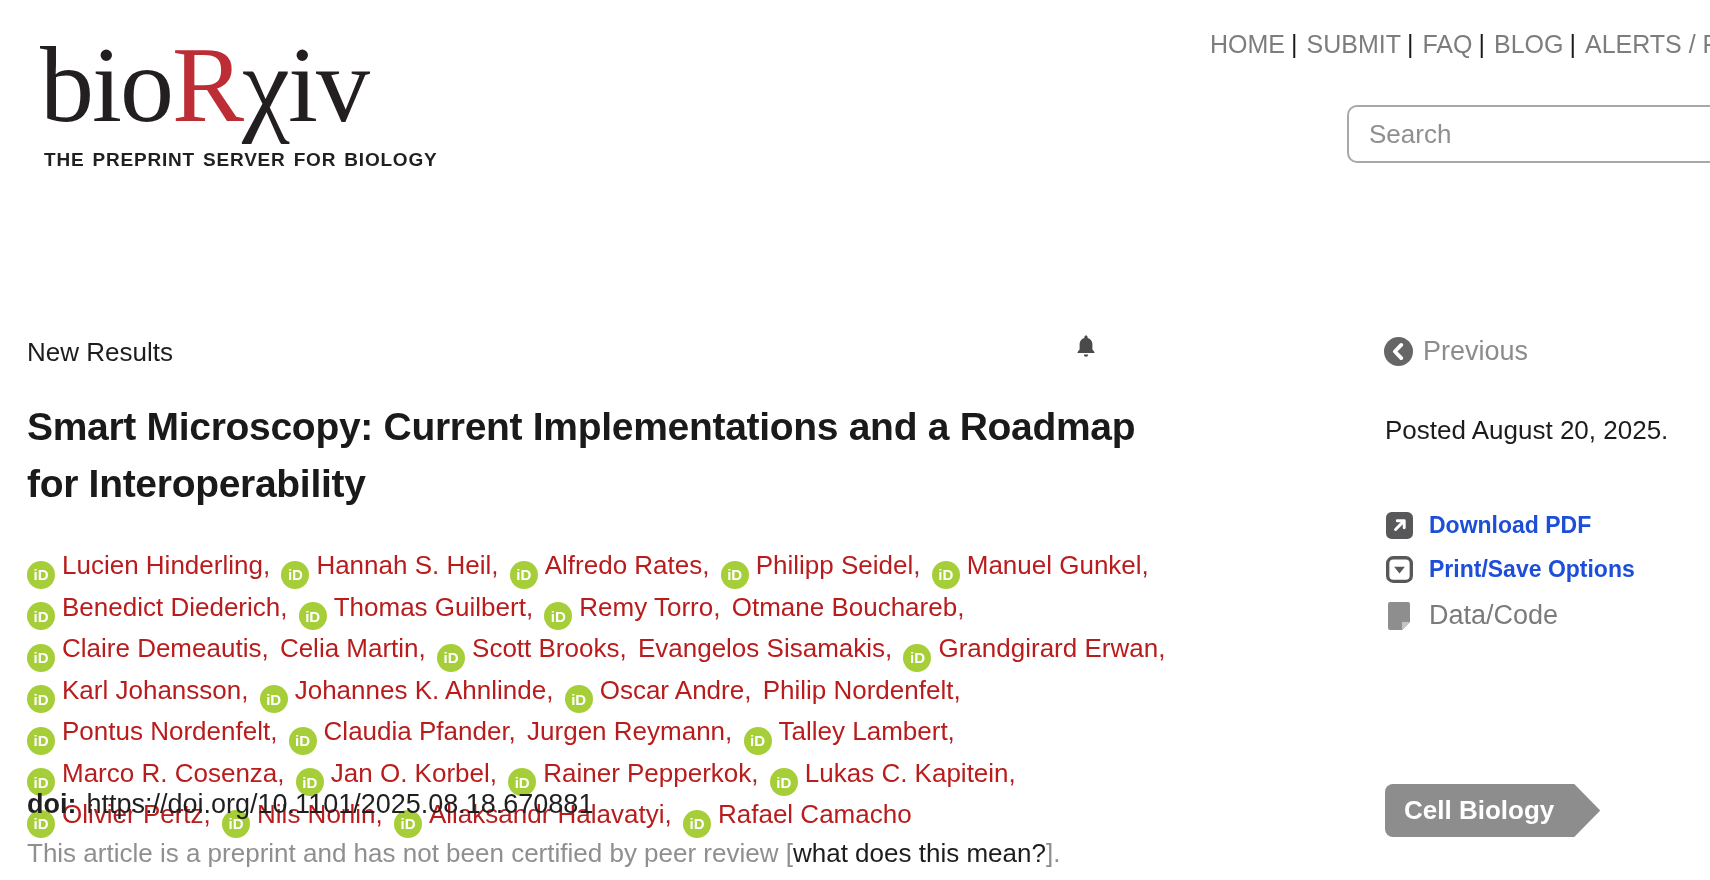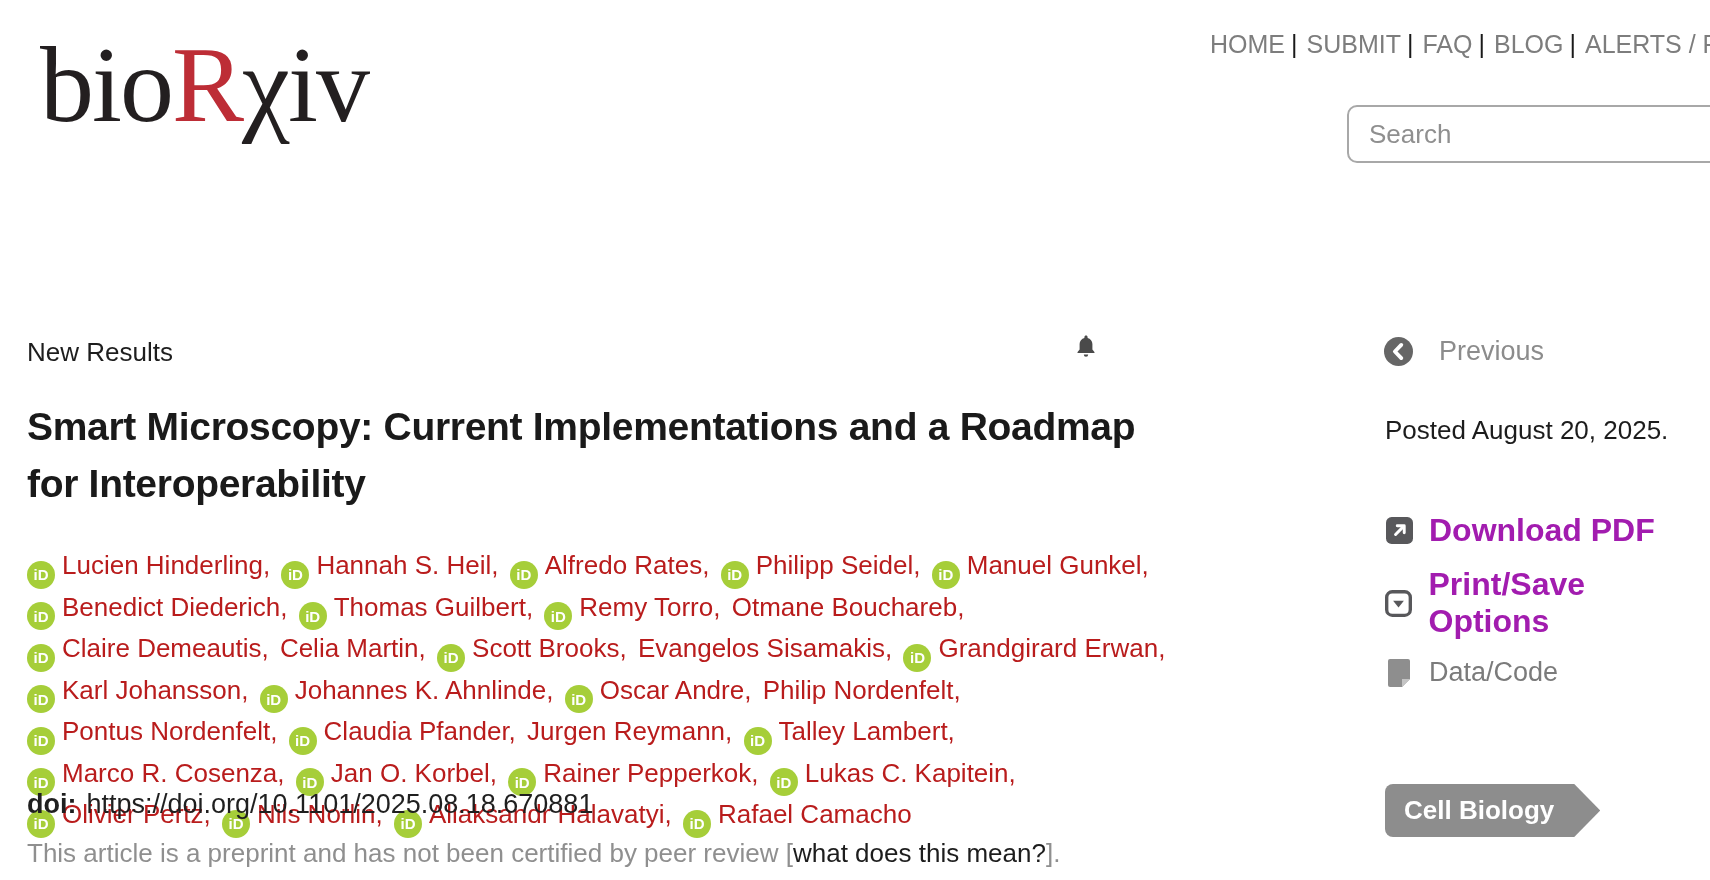--- a/index.html
+++ b/index.html
@@ -26,21 +26,21 @@
 
   
   .section-label { position:absolute; left:27px; top:337px; font-size:26px; color:#1d1d1d; }
 
   .follow-link { position:absolute; left:1074px; top:334px; display:flex; align-items:center;
                  gap:9px; text-decoration:none; }
   .follow-link span { color:#1f63c4; font-size:28px; font-weight:bold; }
 
   .previous-link { position:absolute; left:1384px; top:336px; display:flex; align-items:center;
                    gap:10px; text-decoration:none; }
-  .previous-link span { color:#8c8c8c; font-size:27px;margin-left:16px; }
+  .previous-link span { color:#8c8c8c; font-size:27px; }
 
   
   .article-title { position:absolute; left:27px; top:398px; width:1165px;
                    font-size:39px; font-weight:bold; line-height:57px; color:#1a1a1a;
                    letter-spacing:-0.3px; }
 
   .author-list { position:absolute; left:27px; top:547px; width:1150px;
                  font-size:26px; line-height:37px; color:#333333; }
   .author { white-space:nowrap; margin-right:4px; }
   .author a { color:#b91c1c; text-decoration:none; }
@@ -56,35 +56,36 @@
   .notice-row { position:absolute; left:27px; top:838px; font-size:26px; color:#8f8f8f; }
   .notice-row a { color:#1d1d1d; text-decoration:none; }
 
   
   .posted-date { position:absolute; left:1385px; top:415px; font-size:26px; color:#1c1c1c; }
 
   .action-list { position:absolute; left:1384px; top:512px; display:flex;
                  flex-direction:column; gap:17px; }
   .action-row { display:flex; align-items:center; gap:15px; text-decoration:none; }
   .action-row .icon-box { width:30px; display:flex; justify-content:center; }
-  .action-label-primary { color:#a21caf; font-size:32px; font-weight:bold; }
+  .action-label-primary { color:#1d4ed8; font-size:23px; font-weight:bold;text-align:right; }
   .action-label-muted { color:#7b7b7b; font-size:27px; }
 
   .subject-block { position:absolute; left:1385px; top:762px; }
   .subject-heading { font-size:30px; font-weight:bold; color:#141414; }
   .subject-tag { display:inline-block; margin-top:22px; background:#8d8d8d; color:#ffffff;
                  font-size:26px; font-weight:bold; padding:11px 46px 11px 19px;
                  border-radius:8px; text-decoration:none;
                  clip-path:polygon(0 0, calc(100% - 26px) 0, 100% 50%, calc(100% - 26px) 100%, 0 100%); }
 </style>
 </head>
 <body>
 
 <div class="logo">
   <div class="logo-text"><span>bio</span><span class="logo-r">R</span><span>χ</span><span>iv</span></div>
+  <div class="logo-tagline">THE PREPRINT SERVER FOR BIOLOGY</div>
 </div>
 
 <nav class="top-nav"><a href="#">HOME</a><span class="nav-sep">|</span><a href="#">SUBMIT</a><span class="nav-sep">|</span><a href="#">FAQ</a><span class="nav-sep">|</span><a href="#">BLOG</a><span class="nav-sep">|</span><a href="#">ALERTS / RSS</a></nav>
 
 <input class="search-input" type="text" placeholder="Search" style="">
 
 <div class="section-label">New Results</div>
 
 <a class="follow-link" href="#">
   <svg width="24" height="27" viewBox="0 0 24 26">

